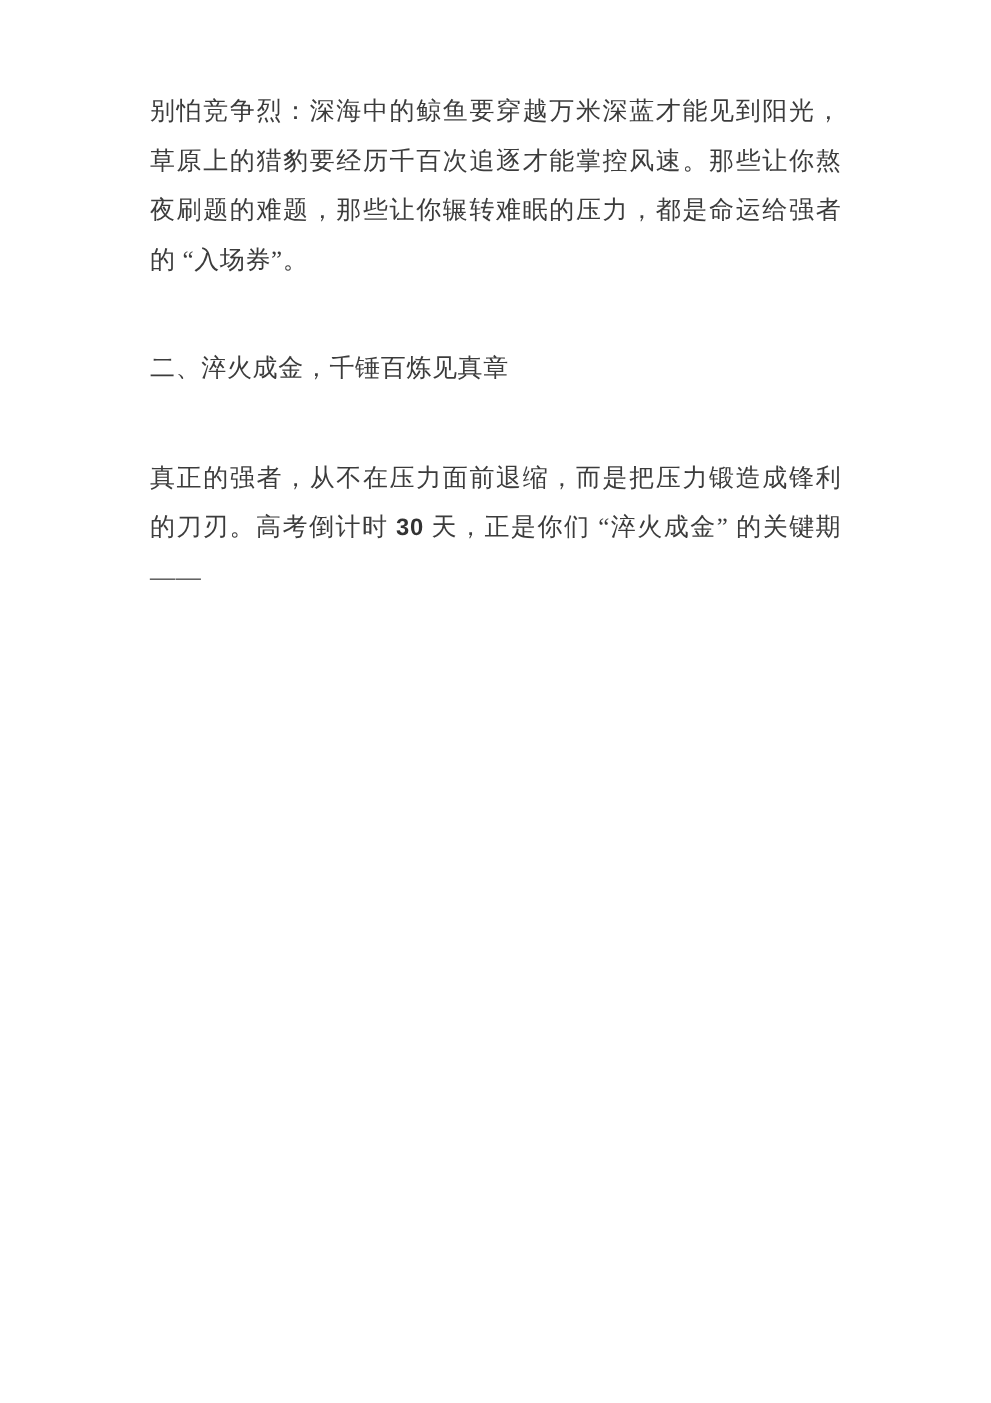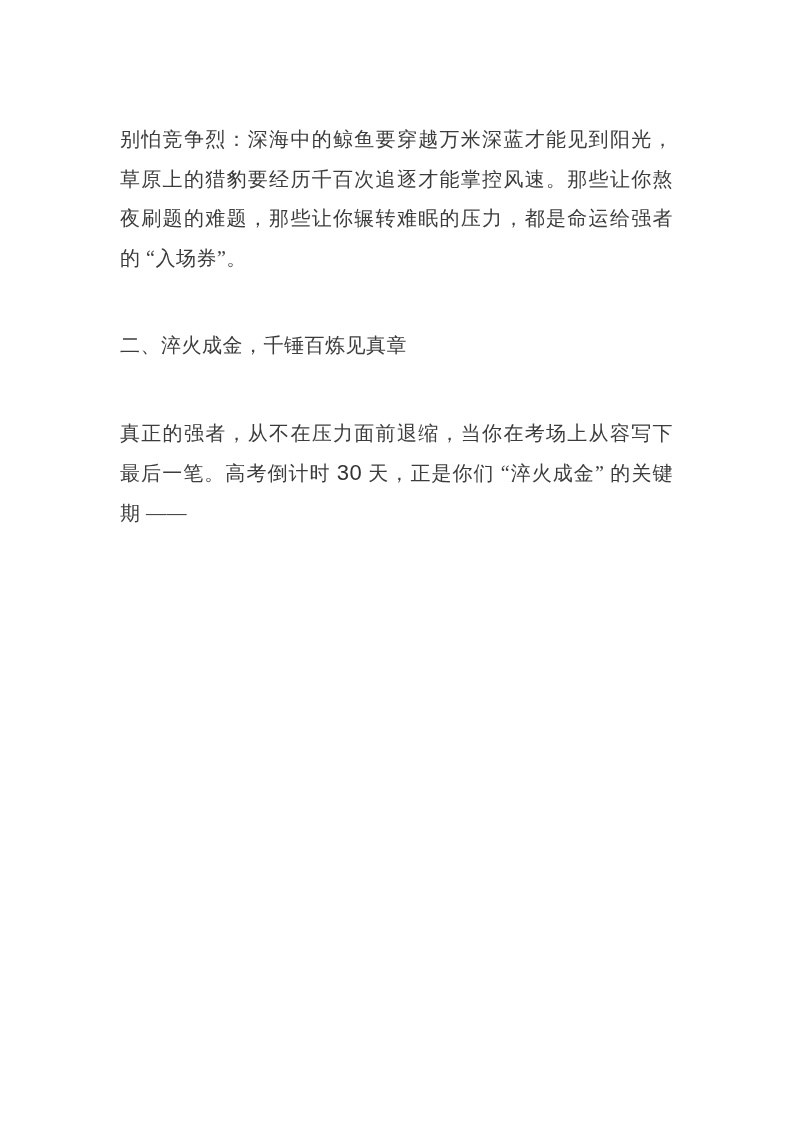--- a/index.html
+++ b/index.html
@@ -7,50 +7,50 @@
     margin: 0;
     padding: 0;
     background: #ffffff;
   }
   .page {
     position: relative;
     width: 793px;
     height: 994px;
     box-sizing: border-box;
     background: #ffffff;
-    padding: 120px 120px 0 120px;
+    padding: 70px 120px 0 120px;
     overflow: hidden;
     font-family: "Liberation Serif", serif;
     font-size: 20px;
     line-height: 39.5px;
     color: #3c3c3c;
     text-align: justify;
     letter-spacing: 0.5px;
     border-radius: 23px;
   }
   .para {
     margin: 0 0 48px 0;
     word-break: break-all;
   }
   .para.heading {
     
   }
   .latin-num {
     font-family: "Liberation Sans", sans-serif;
-    font-weight: 400;
-    font-size: 22px;
+    font-weight: 700;
+    font-size: 19px;
     color: #333333;
   }
 </style>
 </head>
 <body>
 
 <div class="page">
 
   <p class="para">别怕竞争烈：深海中的鲸鱼要穿越万米深蓝才能见到阳光，草原上的猎豹要经历千百次追逐才能掌控风速。那些让你熬夜刷题的难题，那些让你辗转难眠的压力，都是命运给强者的 “入场券”。</p>
 
 
   <p class="para heading">二、淬火成金，千锤百炼见真章</p>
 
-  <p class="para"><span>真正的强者，从不在压力面前退缩，当你在考场上从容写下最后一笔。高考倒计时 </span><span class="latin-num">30</span><span> 天，正是你们 “淬火成金” 的关键期 ——</span></p>
+  <p class="para"><span>真正的强者，从不在压力面前退缩，而是把压力锻造成锋利的刀刃。高考倒计时 </span><span class="latin-num">30</span><span> 天，正是你们 “淬火成金” 的关键期 ——</span></p>
 
 
 </div>
 
 </body></html>

